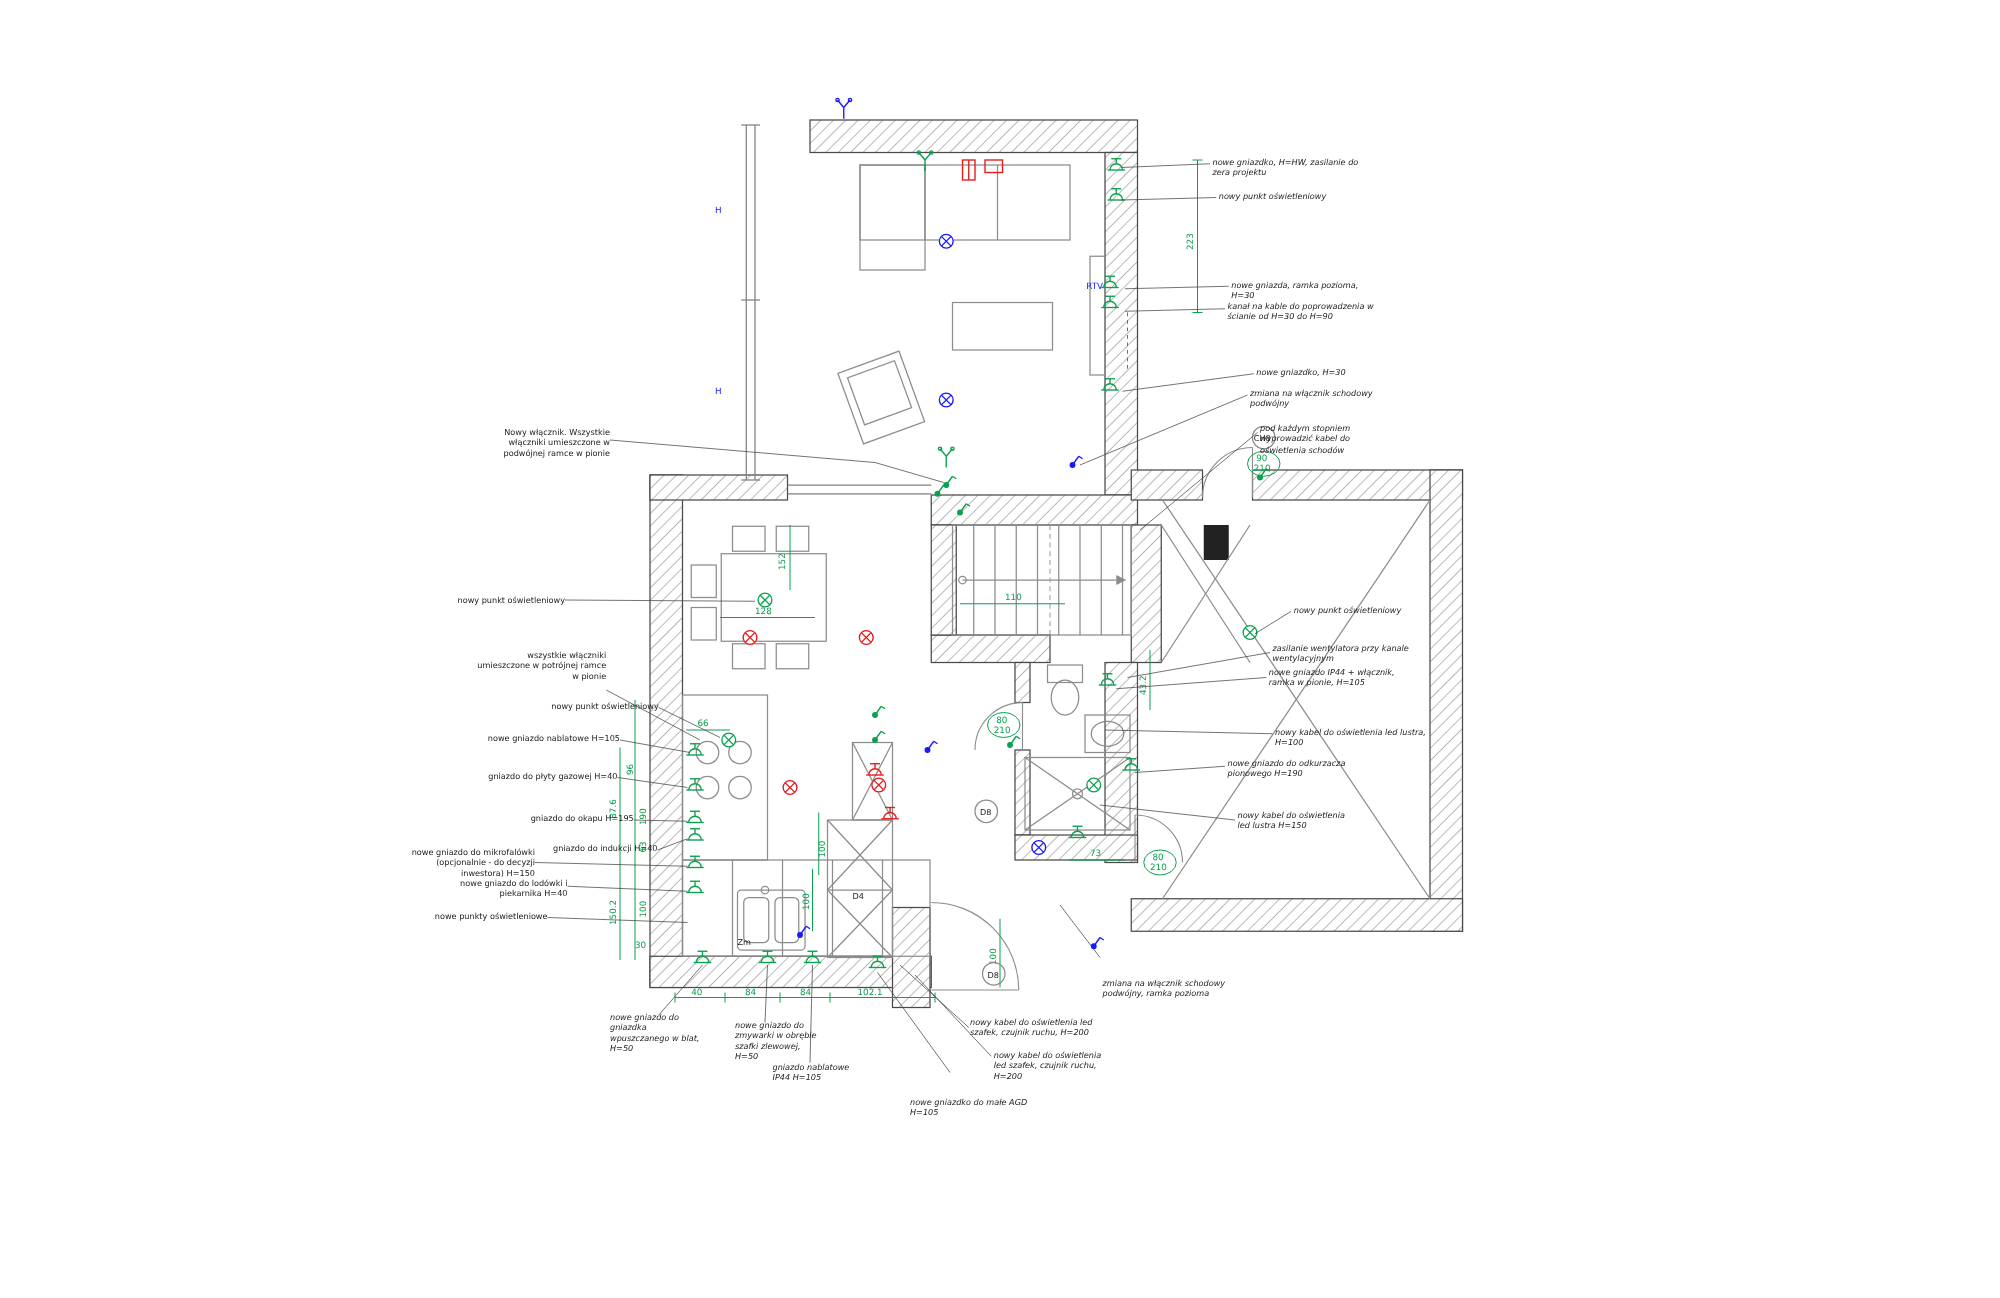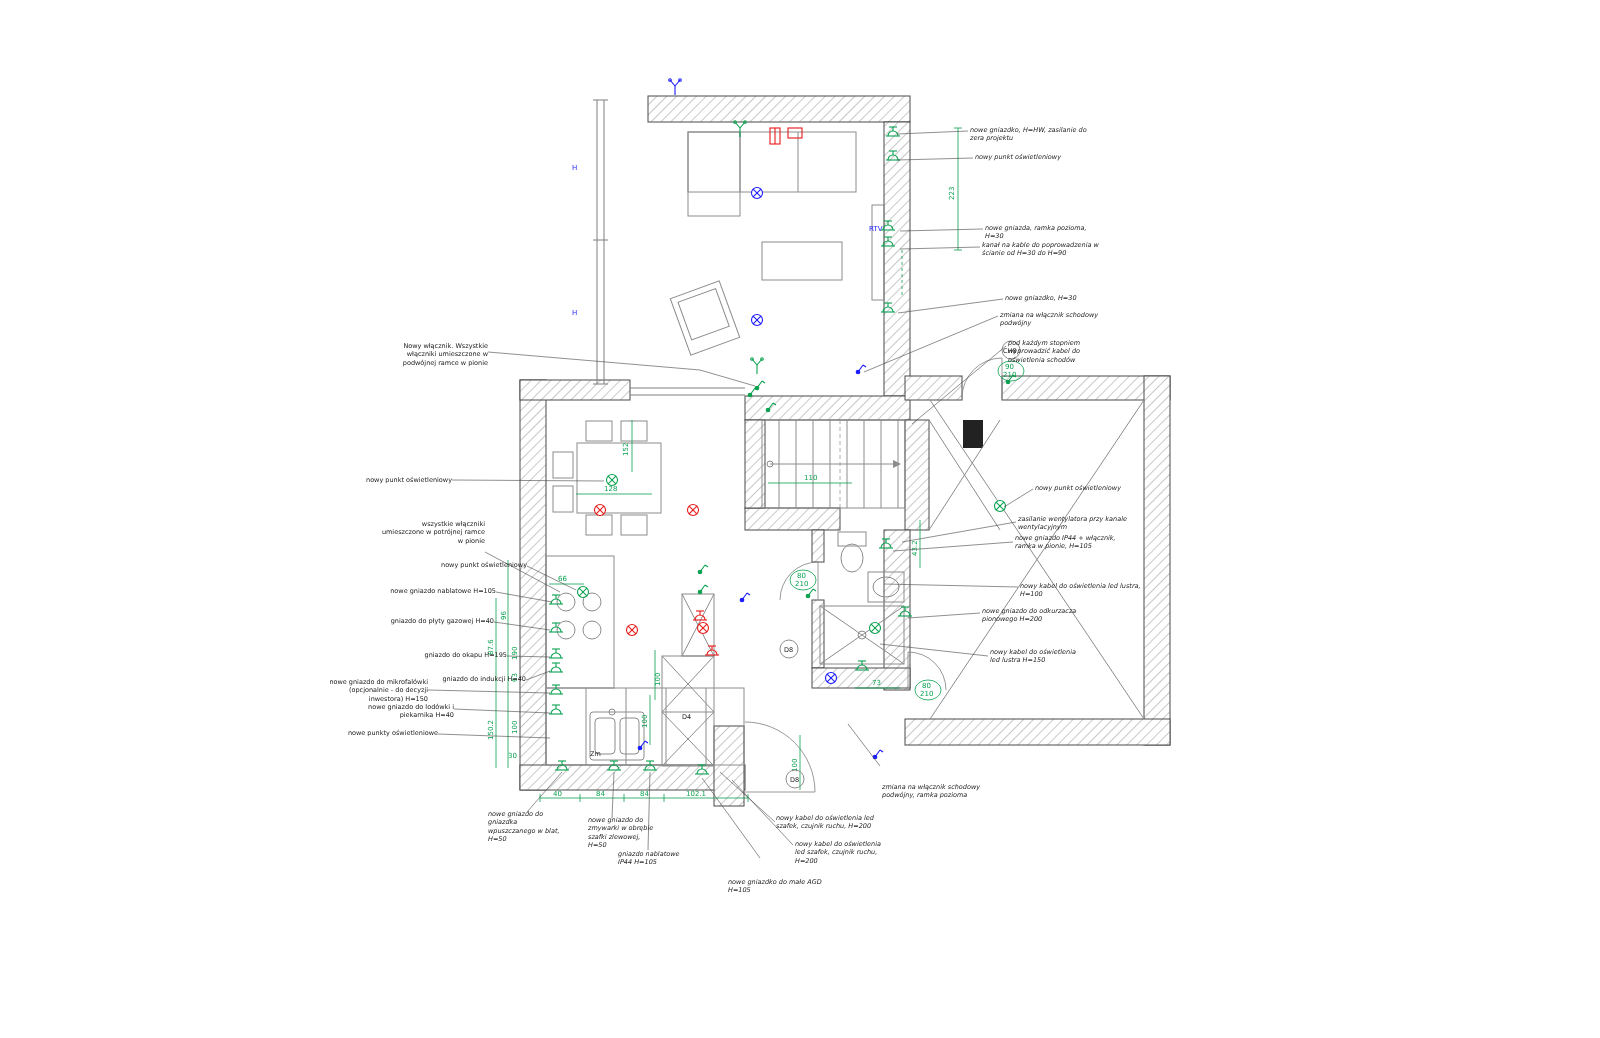--- a/index.html
+++ b/index.html
@@ -367,21 +367,21 @@
 <div class="ann l" style="left:975px;top:153px;width:120px;">nowy punkt oświetleniowy</div>
 <div class="ann l" style="left:985px;top:224px;width:120px;">nowe gniazda, ramka pozioma, H=30</div>
 <div class="ann l" style="left:982px;top:241px;width:140px;">kanał na kable do poprowadzenia w ścianie od H=30 do H=90</div>
 <div class="ann l" style="left:1005px;top:294px;width:100px;">nowe gniazdko, H=30</div>
 <div class="ann l" style="left:1000px;top:311px;width:130px;">zmiana na włącznik schodowy podwójny</div>
 <div class="ann l" style="left:1008px;top:339px;width:110px;">pod każdym stopniem wyprowadzić kabel do oświetlenia schodów</div>
 <div class="ann l" style="left:1035px;top:484px;width:110px;">nowy punkt oświetleniowy</div>
 <div class="ann l" style="left:1018px;top:515px;width:120px;">zasilanie wentylatora przy kanale wentylacyjnym</div>
 <div class="ann l" style="left:1015px;top:534px;width:120px;">nowe gniazdo IP44 + włącznik, ramka w pionie, H=105</div>
 <div class="ann l" style="left:1020px;top:582px;width:130px;">nowy kabel do oświetlenia led lustra, H=100</div>
-<div class="ann l" style="left:982px;top:607px;width:120px;">nowe gniazdo do odkurzacza pionowego H=200</div>
+<div class="ann l" style="left:982px;top:607px;width:120px;">nowe gniazdo do odkurzacza pionowego H=190</div>
 <div class="ann l" style="left:990px;top:648px;width:90px;">nowy kabel do oświetlenia led lustra H=150</div>
 <div class="ann l" style="left:882px;top:760px;width:110px;margin-top:23px;">zmiana na włącznik schodowy podwójny, ramka pozioma</div>
 
 <div class="ann l" style="left:488px;top:810px;width:78px;">nowe gniazdo do gniazdka wpuszczanego w blat, H=50</div>
 <div class="ann l" style="left:588px;top:816px;width:72px;">nowe gniazdo do zmywarki w obrębie szafki zlewowej, H=50</div>
 <div class="ann l" style="left:618px;top:850px;width:66px;">gniazdo nablatowe IP44 H=105</div>
 <div class="ann l" style="left:728px;top:858px;width:95px;margin-top:20px;">nowe gniazdko do małe AGD H=105</div>
 <div class="ann l" style="left:776px;top:814px;width:105px;">nowy kabel do oświetlenia led szafek, czujnik ruchu, H=200</div>
 <div class="ann l" style="left:795px;top:840px;width:95px;">nowy kabel do oświetlenia led szafek, czujnik ruchu, H=200</div>
 

